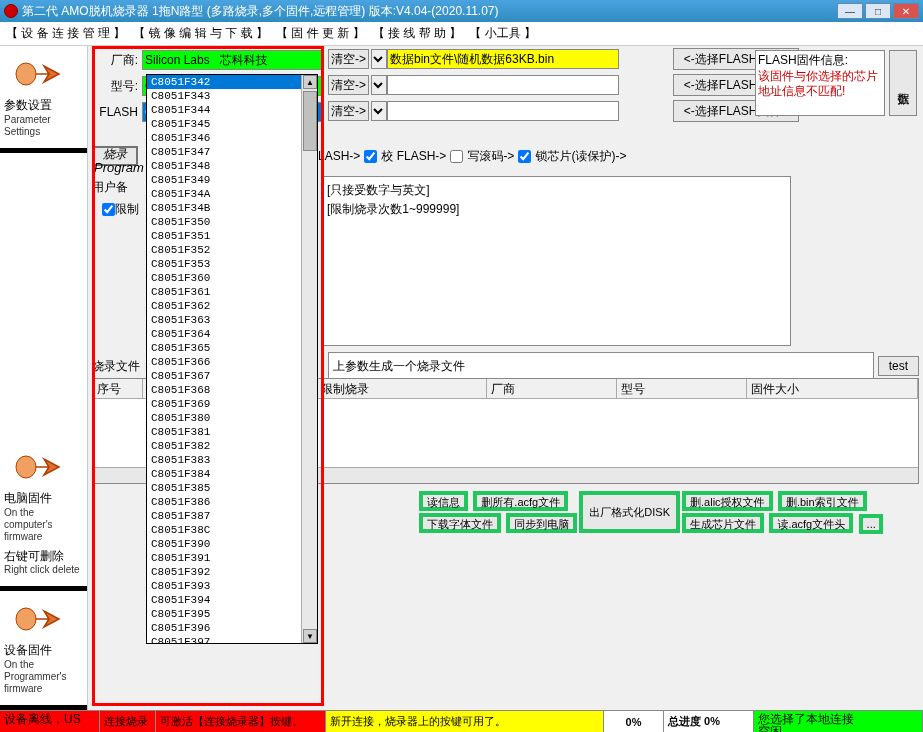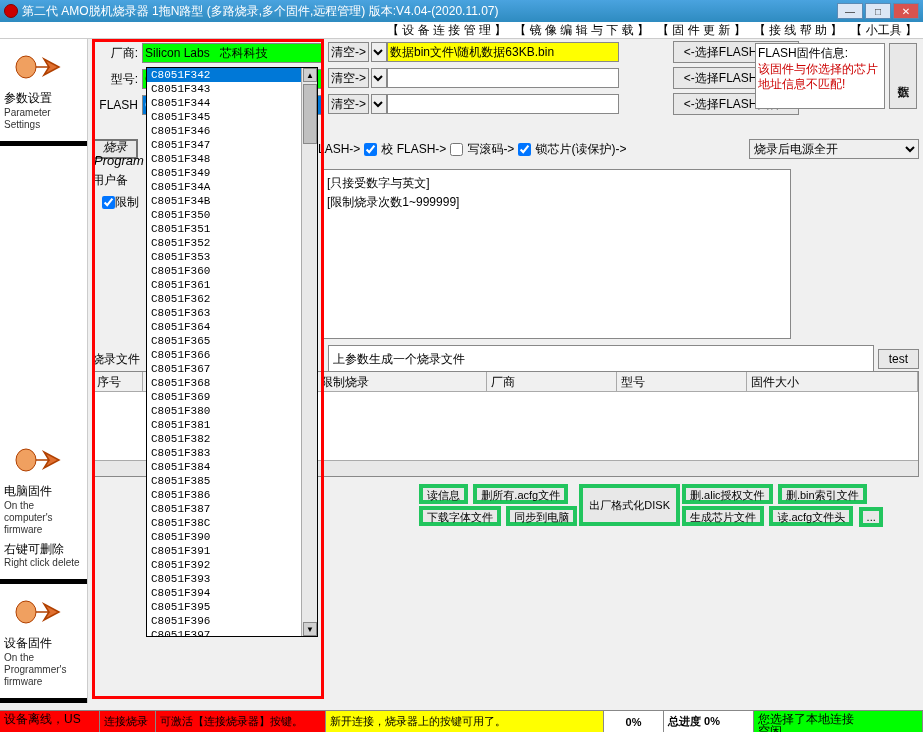--- a/index.html
+++ b/index.html
@@ -4,21 +4,21 @@
 <style>
 * { box-sizing: border-box; margin: 0; padding: 0; font-family: "Microsoft YaHei", SimSun, sans-serif; font-size: 12px; }
 body { background: #f0f0f0; width: 923px; height: 732px; overflow: hidden; position: relative; }
 
 .titlebar { background: linear-gradient(#4aa3df, #2e8bc0); height: 22px; display: flex; align-items: center; padding: 0 4px; color: #fff; }
 .titlebar .tb-icon { width: 14px; height: 14px; background: #c00; border-radius: 50%; margin-right: 4px; border: 1px solid #800; }
 .titlebar .title { flex: 1; font-size: 12px; }
 .titlebar .win-btn { width: 26px; height: 16px; margin-left: 2px; background: #dce7f5; border: 1px solid #5a8ab5; display: flex; align-items: center; justify-content: center; font-size: 10px; color: #333; }
 .titlebar .win-close { background: #d9534f; color: #fff; }
 
-.menubar { background: #fff; border-bottom: 1px solid #ccc; height: 17px; display: flex; align-items: center; padding: 0 6px; gap: 8px; justify-content: flex-end; }
+.menubar { background: #fff; border-bottom: 1px solid #ccc; height: 24px; display: flex; align-items: center; padding: 0 6px; gap: 8px; }
 .menubar span { font-size: 12px; }
 
 .main { display: flex; height: calc(732px - 22px - 24px - 22px); }
 
 .leftcol { width: 88px; background: #fff; border-right: 1px solid #ccc; display: flex; flex-direction: column; }
 .side-sec { border-bottom: 5px solid #000000; padding: 6px 4px 10px; }
 .hand { width: 60px; height: 40px; margin: 2px auto 4px; position: relative; }
 .hand svg { width: 100%; height: 100%; }
 .side-sec .lbl { font-size: 12px; line-height: 1.3; }
 .side-sec .lbl-en { font-size: 10px; color: #333; line-height: 1.2; }
@@ -200,21 +200,20 @@
       </button>
       <div class="chkline" style="margin-left:180px">
         <span>LASH-&gt; </span>
         <input type="checkbox" checked="" style="">
         <span>校 FLASH-&gt; </span>
         <input type="checkbox" style="">
         <span>写滚码-&gt; </span>
         <input type="checkbox" checked="" style="">
         <span>锁芯片(读保护)-&gt;</span>
       </div>
-      <select><option>烧录后电源全开</option></select>
     </div>
 
     <div class="userrow">
       <div class="r">
         <label>用户备</label>
       </div>
       <div class="r">
         <input type="checkbox" checked="" style="margin-left: 10px;">
         <span>限制</span>
       </div>

